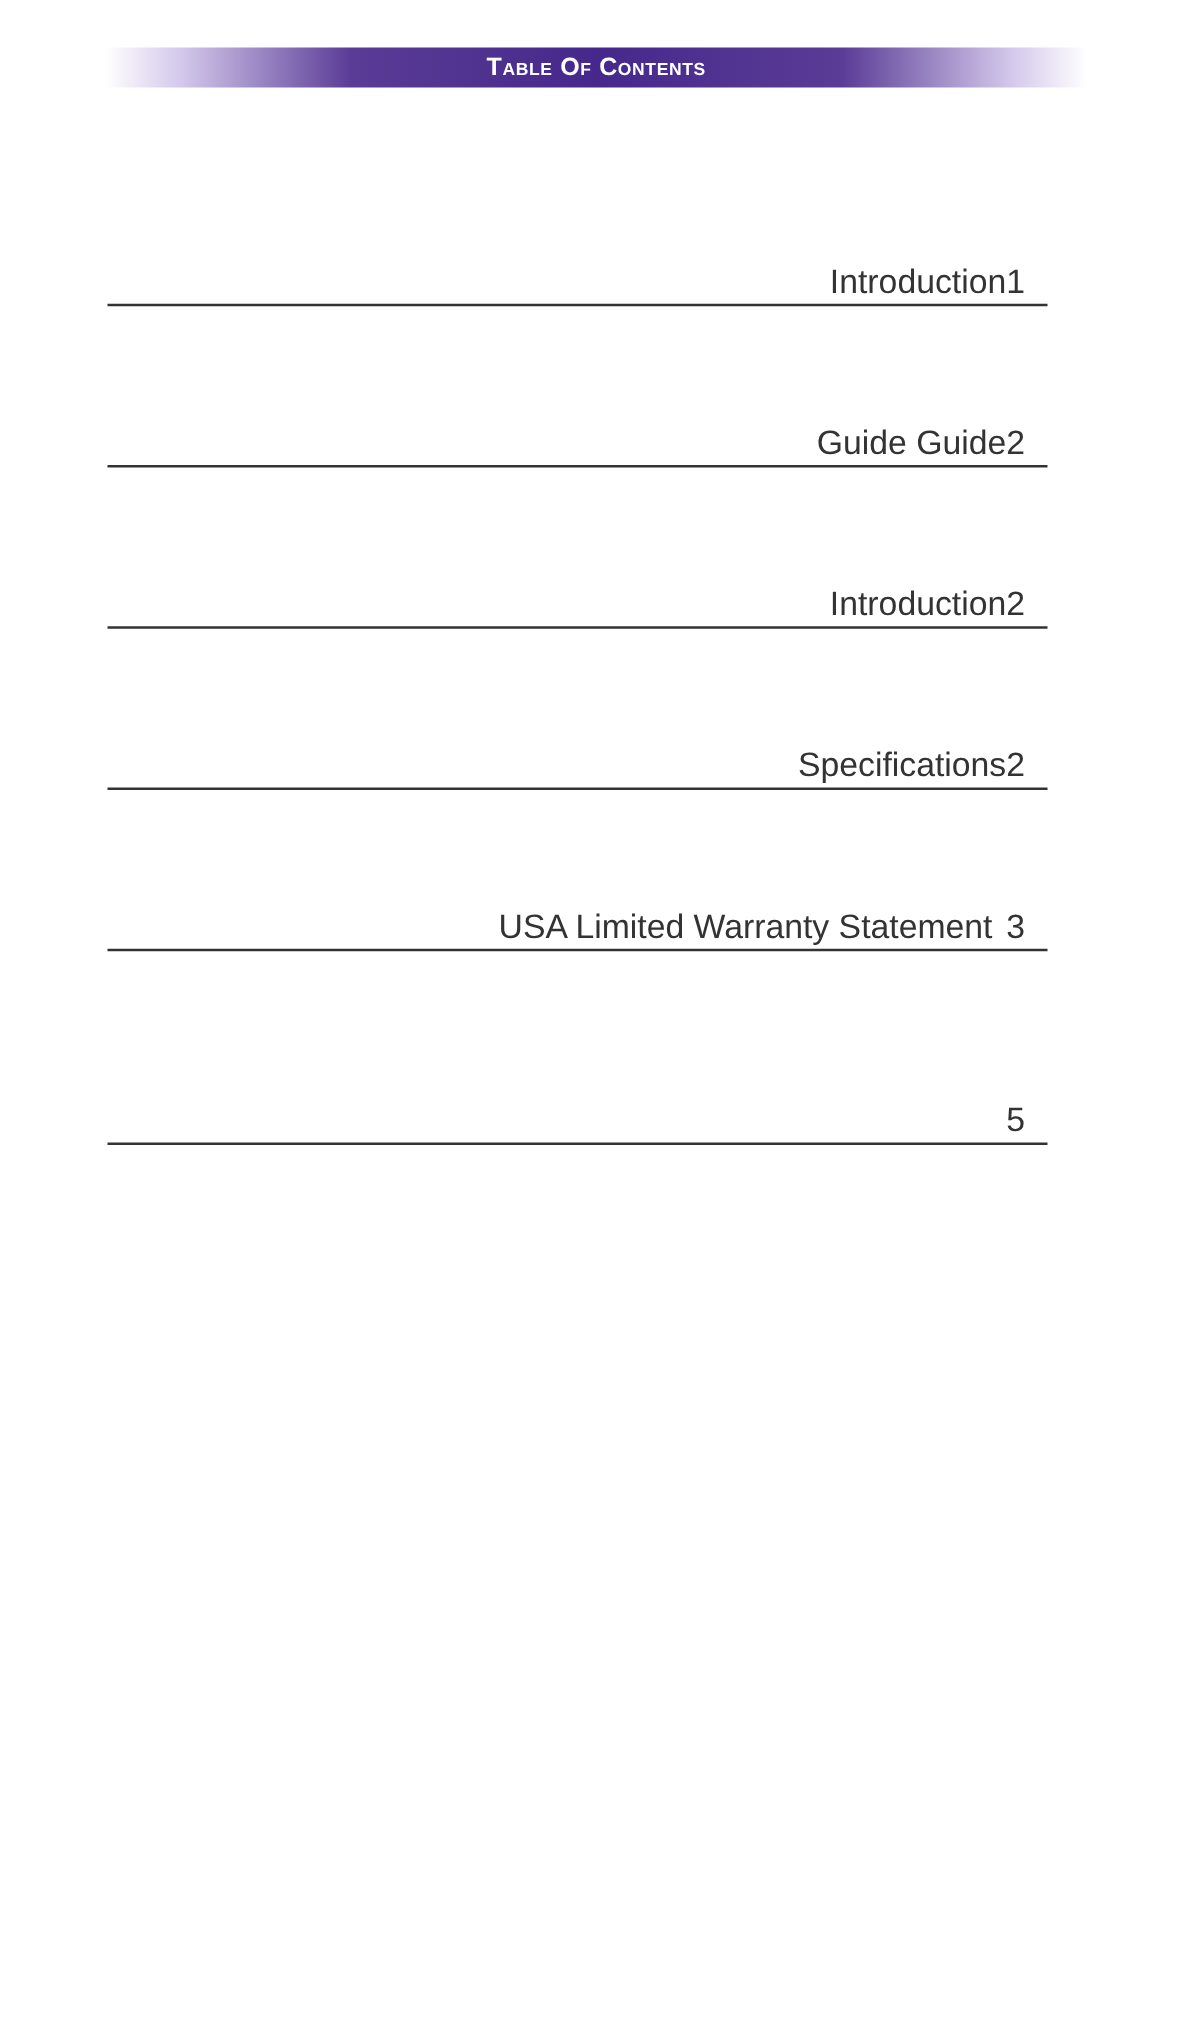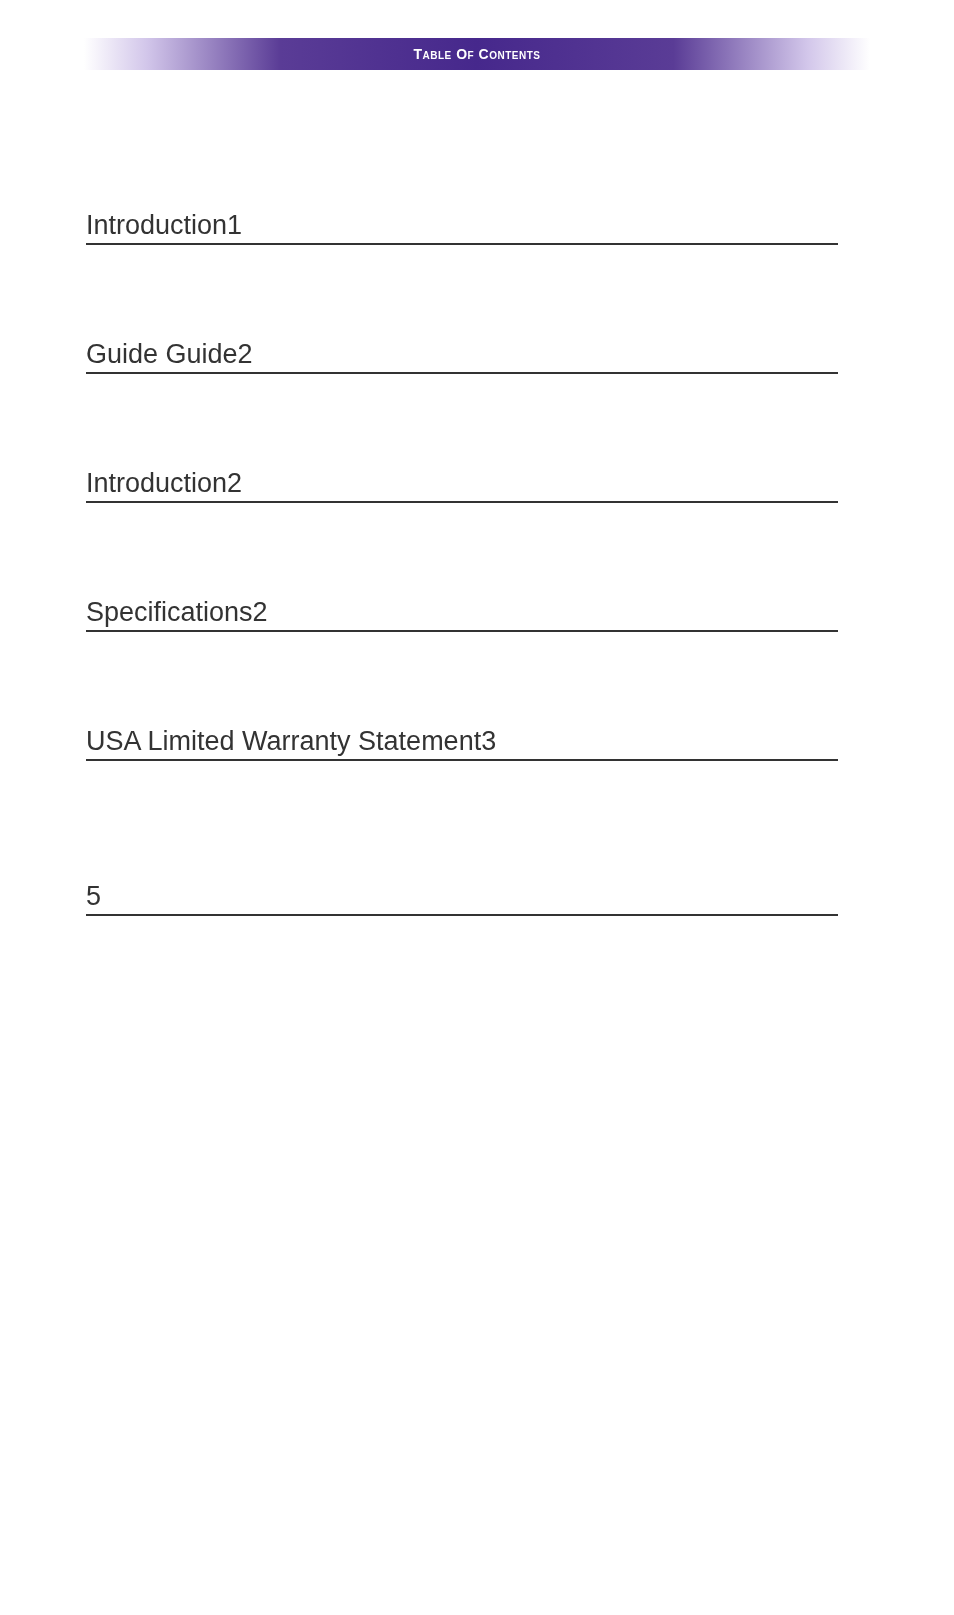--- a/index.html
+++ b/index.html
@@ -30,44 +30,45 @@
         rgba(90,60,150,1) 75%, 
         rgba(180,160,220,0.6) 92%,
         rgba(255,255,255,1) 100%);
       display: flex;
       align-items: center;
       justify-content: center;
     }
     
     .header-text {
       color: #ffffff;
-      font-size: 14px;
+      font-size: 20px;
       font-weight: bold;
       font-variant: small-caps;
       letter-spacing: 0.5px;
     }
     
     .toc-container {
       position: absolute;
       top: 210px;
       left: 86px;
       right: 116px;
     }
     
     .toc-entry {
       display: flex;
-      justify-content: flex-start;
+      justify-content: flex-end;
       align-items: baseline;
       border-bottom: 2px solid #333333;
       padding-bottom: 2px;
       margin-bottom: 94px;
     }
     
     .toc-entry:nth-child(5) {
       margin-bottom: 120px;
+      gap: 11px;
     }
     
     .toc-title {
       font-size: 27px;
       color: #333333;
       font-weight: normal;
     }
     
     .toc-page {
       font-size: 27px;

